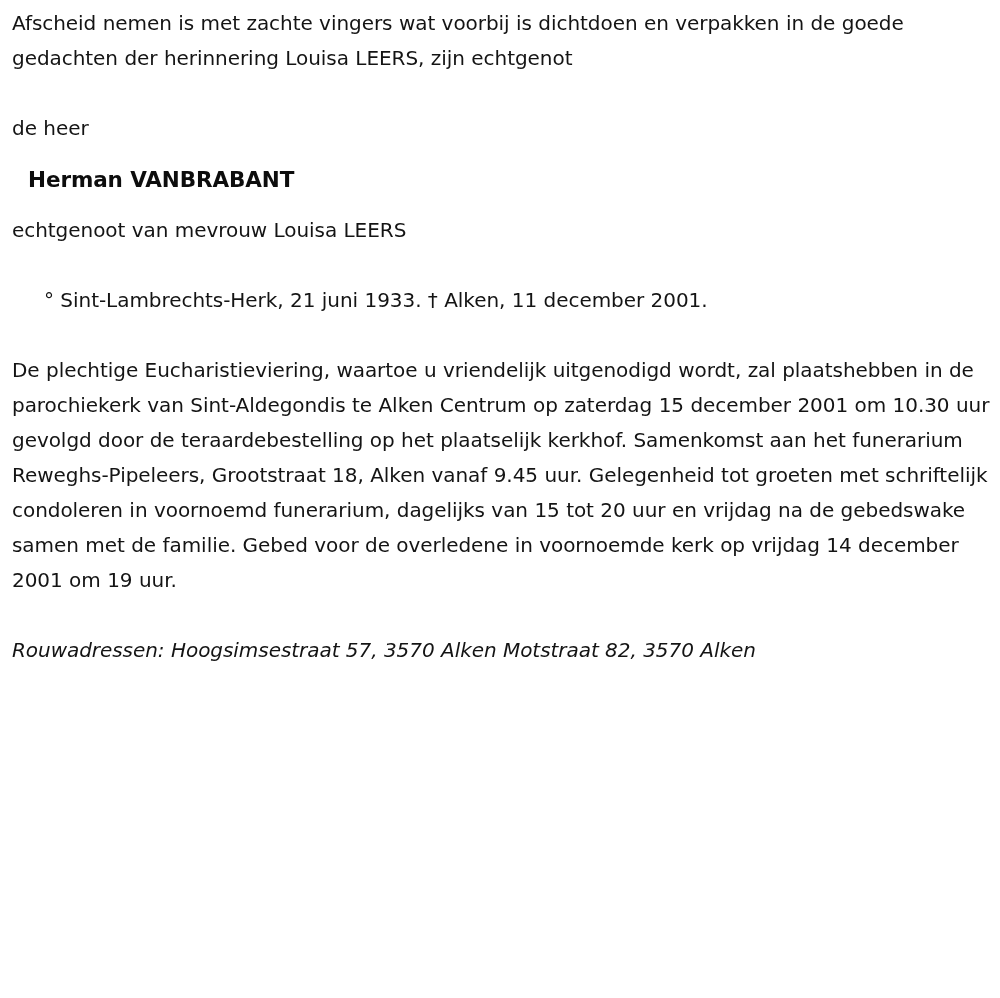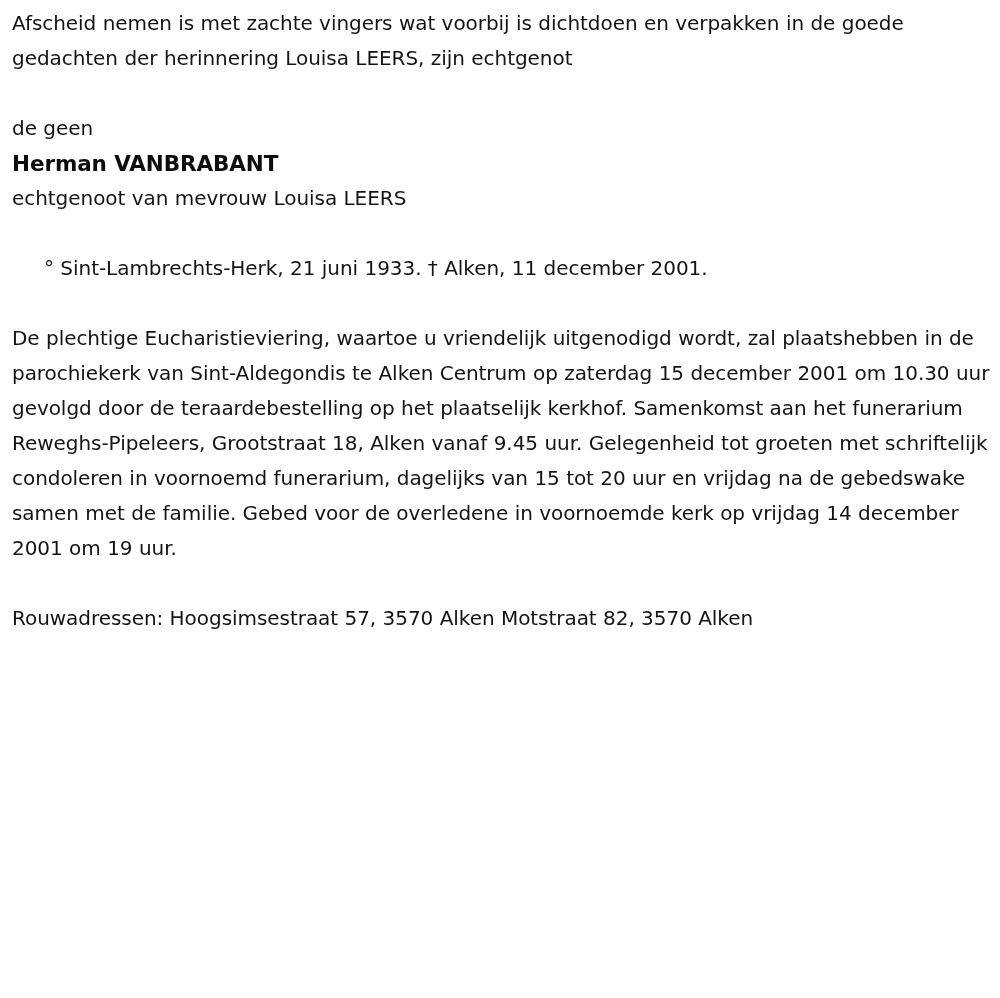--- a/index.html
+++ b/index.html
@@ -36,51 +36,52 @@
   .spacer {
     height: 35px;
   }
   .spacer-half {
     height: 35px;
   }
   .name-line {
     font-weight: 700;
     font-size: 21.5px;
     line-height: 35px;
-    margin: 0;
+    margin: 16px;
     color: #0d0d0d;
     letter-spacing: -0.1px;
   }
   .intro {
     max-width: 952px;
   }
   .ceremony {
     max-width: 988px;
   }
   .closing {
     max-width: 940px;
   }
   .dates {
     white-space: nowrap;
     margin-left: 32px;
   }
   .addresses {
     white-space: nowrap;
+    font-style: italic;
   }
 </style>
 </head>
 <body>
 
 <div class="obituary">
 
   <p class="block intro">Afscheid nemen is met zachte vingers wat voorbij is dichtdoen en verpakken in de goede gedachten der herinnering Louisa LEERS, zijn echtgenot</p>
 
   <div class="spacer"></div>
 
-  <p class="block">de geen</p>
+  <p class="block">de heer</p>
 
   <p class="name-line">Herman VANBRABANT</p>
 
   <p class="block">echtgenoot van mevrouw Louisa LEERS</p>
 
   <div class="spacer-half"></div>
 
   <p class="block dates">° Sint-Lambrechts-Herk, 21 juni 1933. † Alken, 11 december 2001.</p>
 
   <div class="spacer-half"></div>

